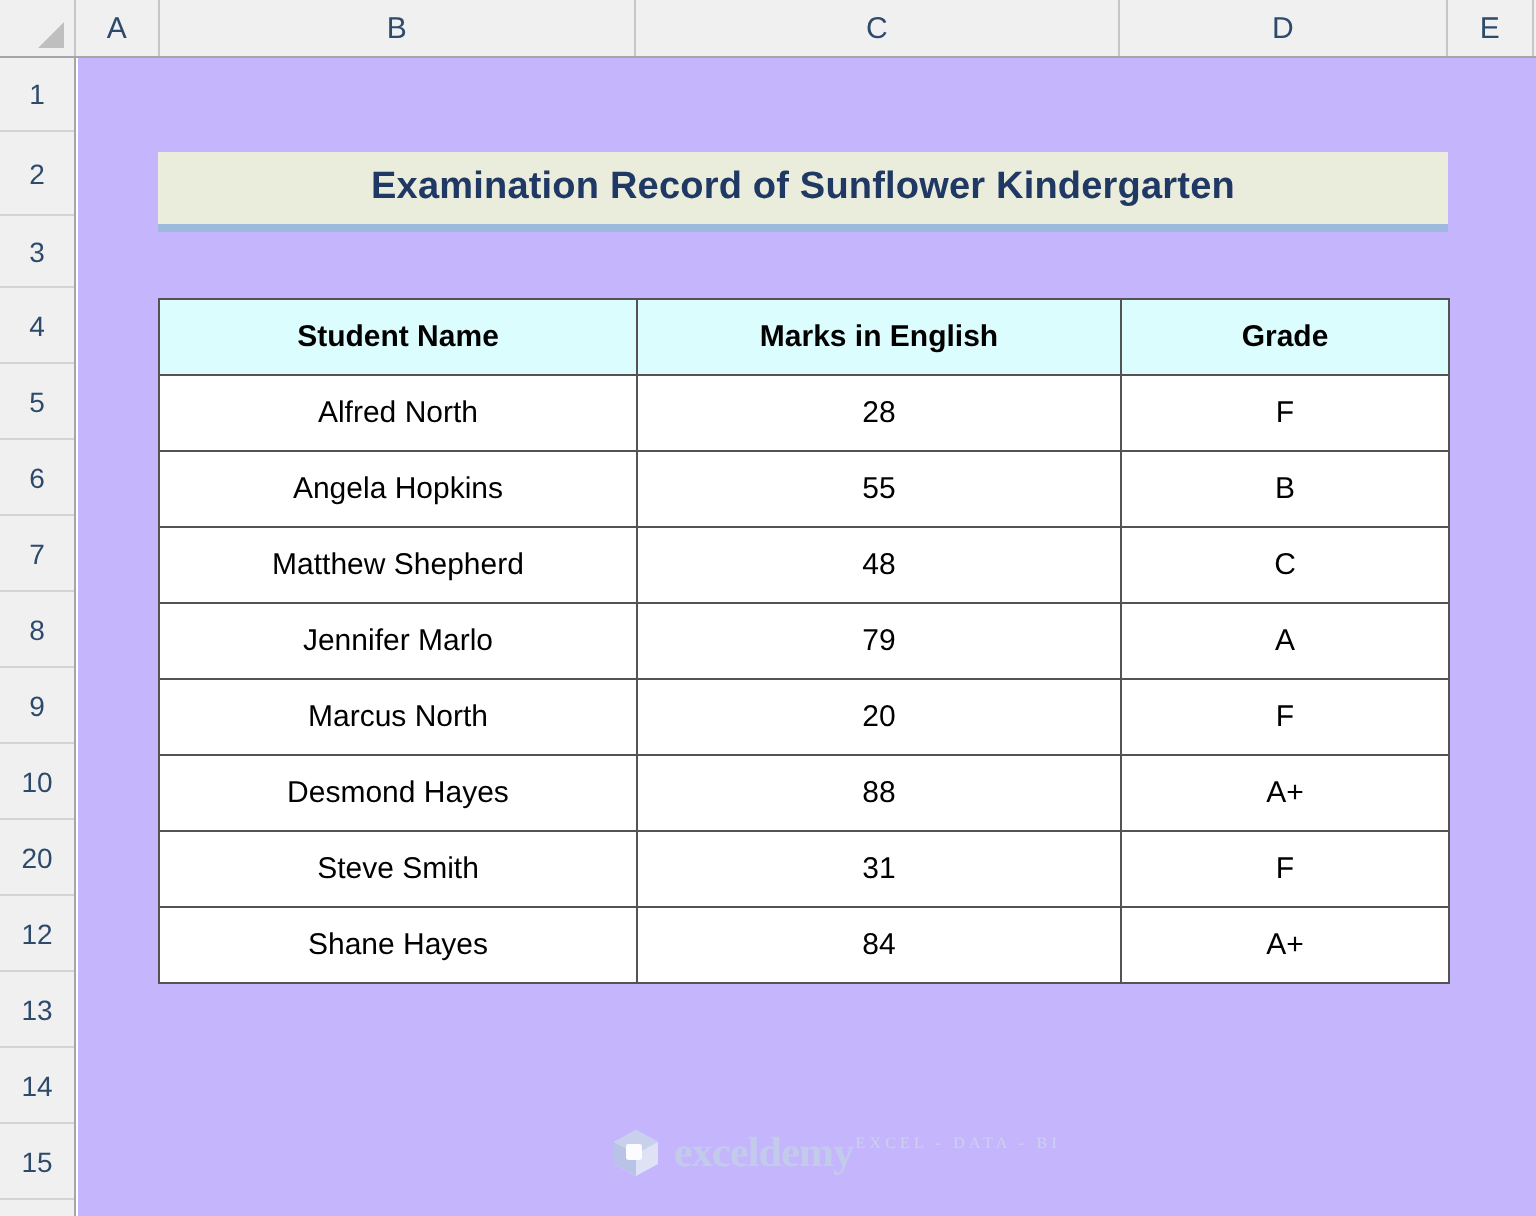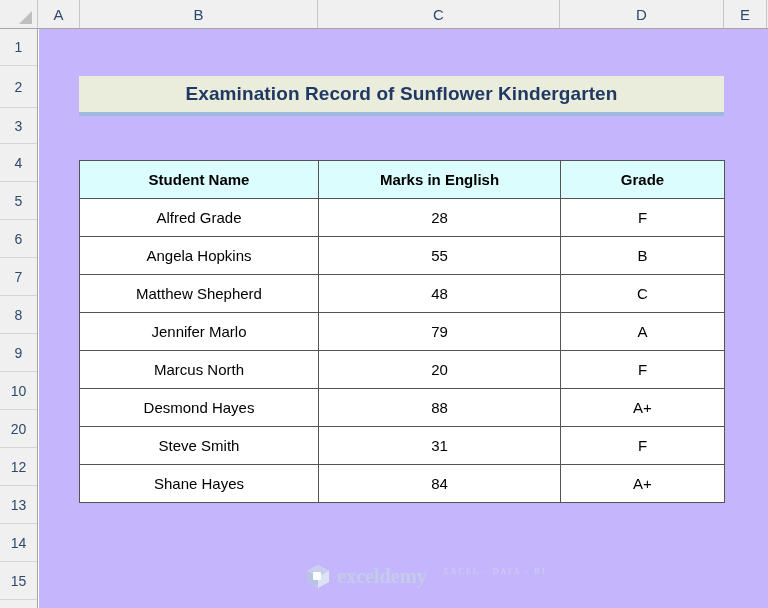--- a/index.html
+++ b/index.html
@@ -103,21 +103,21 @@
     font-size: 19px;
     font-weight: bold;
     color: #1f3864;
     letter-spacing: 0.1px;
     white-space: nowrap;
   }
 
   
   #data-table {
     position: absolute;
-    left: 40px; top: 131px;
+    left: 40px; top: 120px;
     width: 645px;
     border-collapse: collapse;
     table-layout: fixed;
   }
   #data-table th, #data-table td {
     border: 1px solid #535353;
     height: 38px;
     text-align: center;
     vertical-align: middle;
     font-size: 15px;
@@ -149,21 +149,21 @@
     font-size: 21px;
     font-weight: bold;
     color: #c3cde9;
     letter-spacing: -0.4px;
   }
   #wm-tagline {
     font-size: 8px;
     color: #ccd4ea;
     letter-spacing: 2.1px;
     margin-top: 2px;
-    margin-left: 17px;
+    margin-left: 1px;
   }
 </style>
 </head>
 <body>
 
 <div id="sheet">
 
   <div id="col-header-strip">
     <div id="corner-box">
       <div id="corner-triangle"></div>
@@ -202,21 +202,21 @@
     <table id="data-table">
       <thead>
         <tr>
           <th class="col-name">Student Name</th>
           <th class="col-marks">Marks in English</th>
           <th class="col-grade">Grade</th>
         </tr>
       </thead>
       <tbody>
         <tr>
-          <td>Alfred Grade</td>
+          <td>Alfred North</td>
           <td>28</td>
           <td>F</td>
         </tr>
         <tr>
           <td>Angela Hopkins</td>
           <td>55</td>
           <td>B</td>
         </tr>
         <tr>
           <td>Matthew Shepherd</td>

